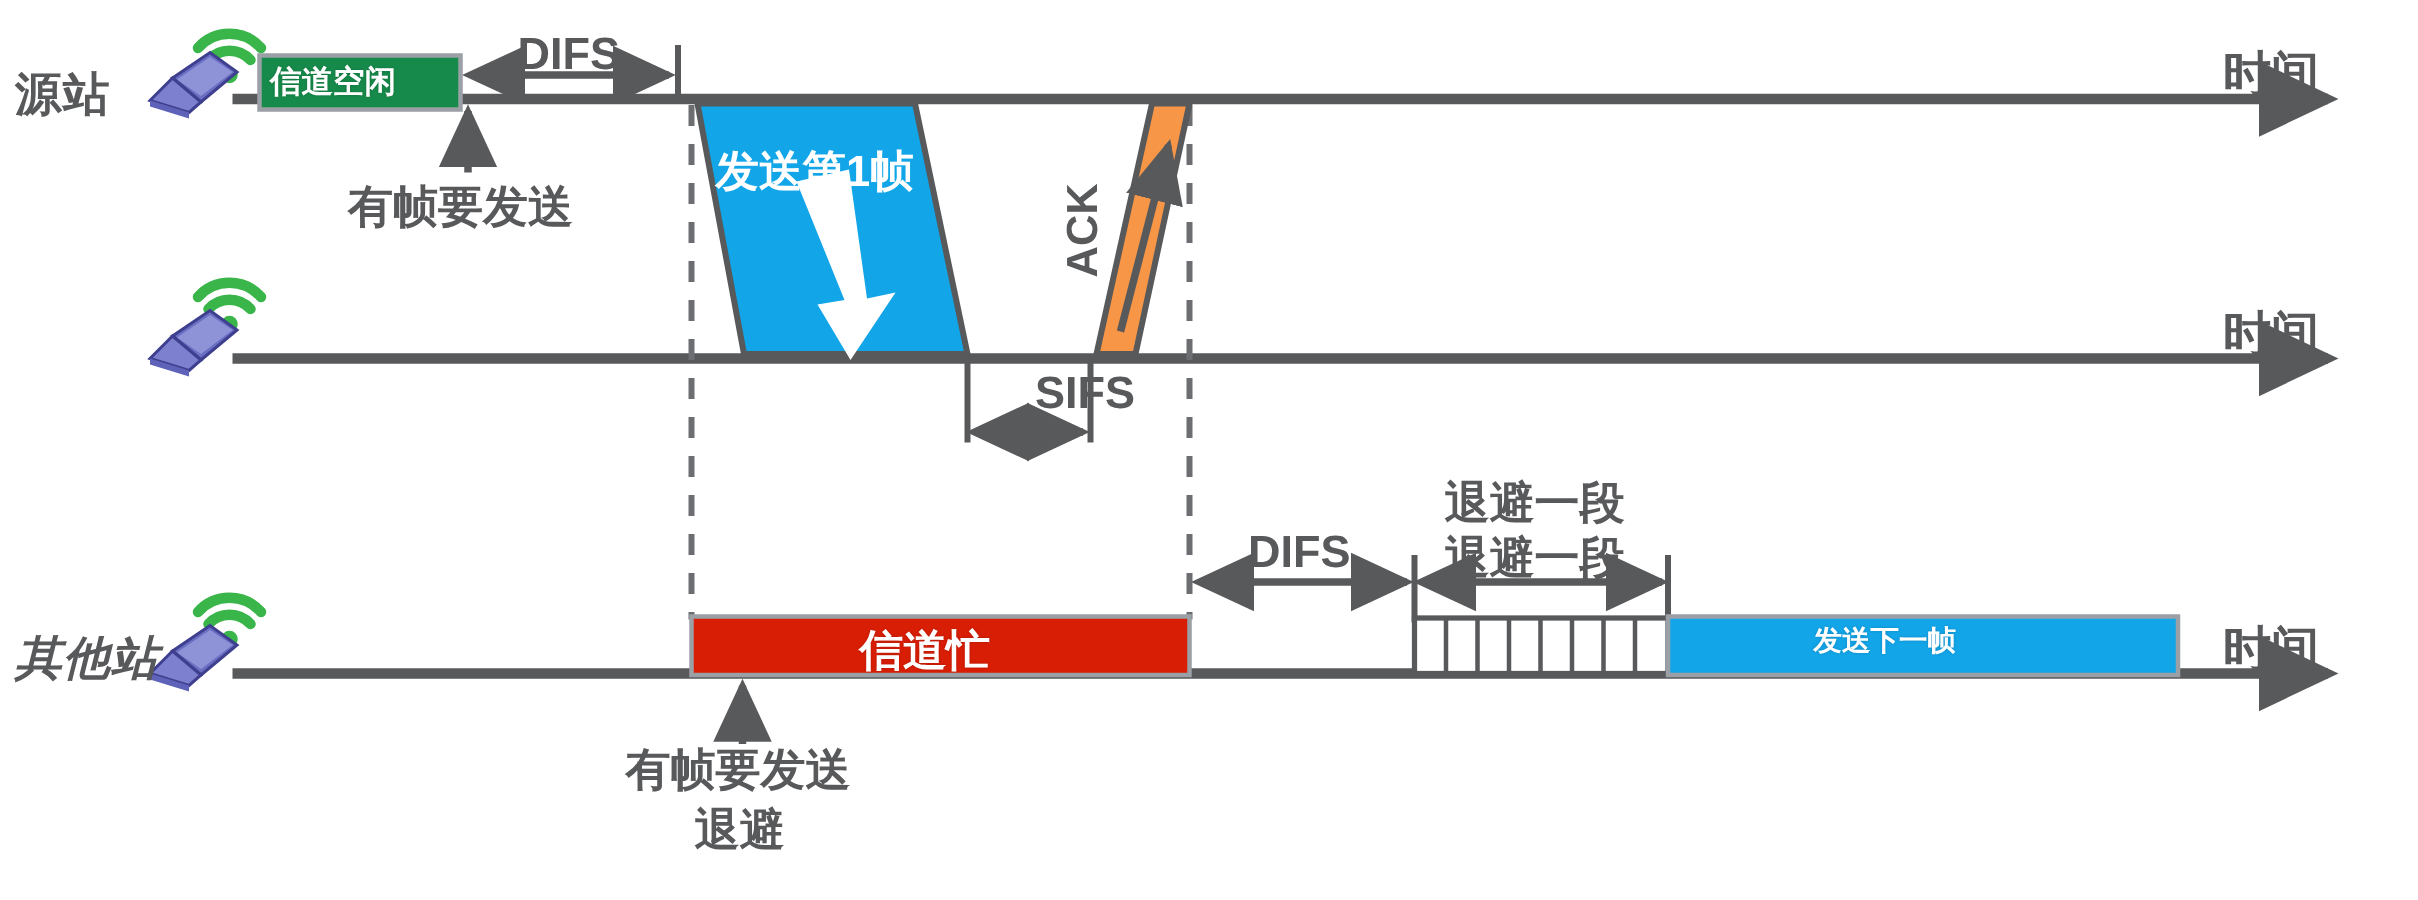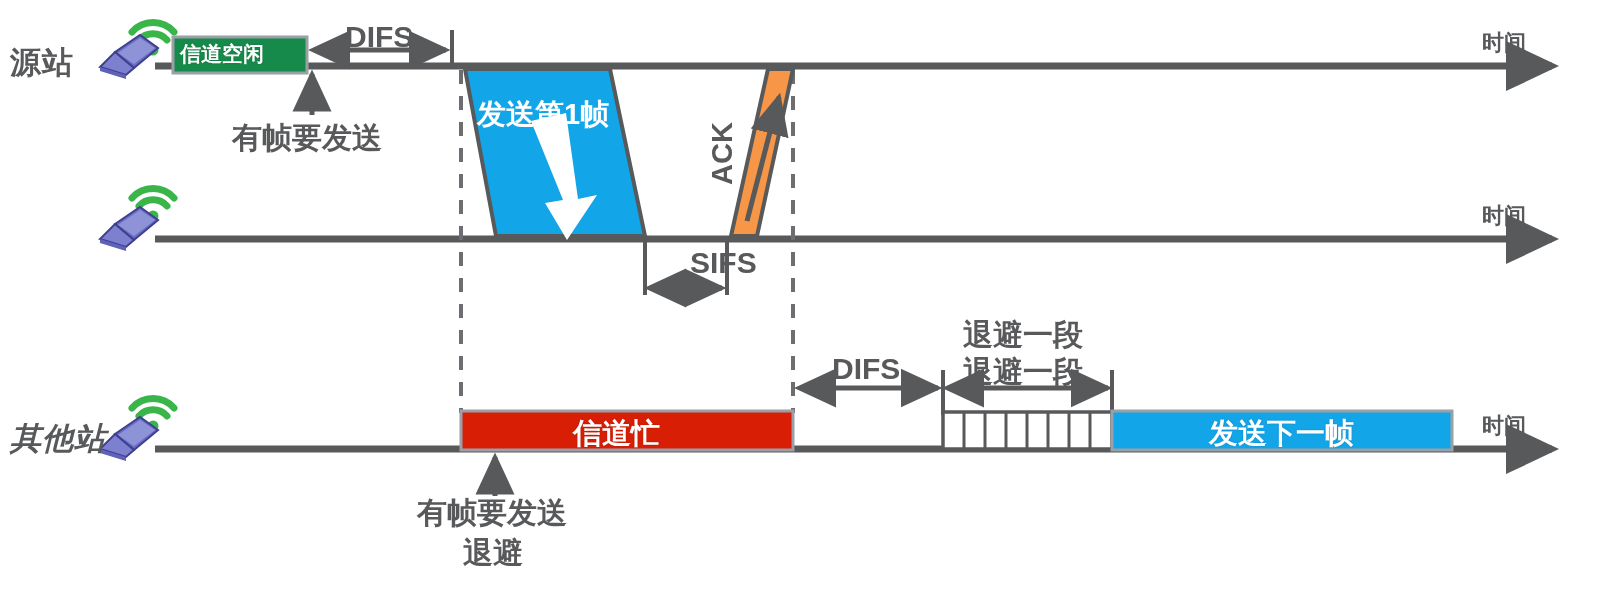--- a/index.html
+++ b/index.html
@@ -8,21 +8,21 @@
     font-family:"Liberation Sans","DejaVu Sans",sans-serif;
     color:#58595b;
   }
   .stage{position:absolute;left:0;top:0;width:1350px;height:600px;}
   svg.layer{position:absolute;left:0;top:0;width:1612px;height:600px;}
   .row-label{
     position:absolute;font-size:31px;font-weight:bold;color:#58595b;
     letter-spacing:1px;white-space:nowrap;
   }
   .time-label{
-    position:absolute;font-size:22px;font-weight:bold;color:#58595b;
+    position:absolute;font-size:32px;font-weight:bold;color:#58595b;
     white-space:nowrap;
   }
   .note{
     position:absolute;font-size:30px;font-weight:bold;color:#58595b;
     white-space:nowrap;text-align:right;
   }
   .ifs-label{
     position:absolute;font-size:30px;font-weight:bold;color:#58595b;
     white-space:nowrap;
   }
@@ -200,21 +200,21 @@
   <div class="time-label" style="left:1482px;top:411px;">时间</div>
 
   <div class="box-label" style="left:180px;top:40px;font-size:21px;">信道空闲</div>
 
   <div class="pgram-text" style="left:477px;top:95px;">发送第1帧</div>
 
   <div class="vlabel" style="left:706px;top:185px;font-size:29px;">ACK</div>
 
   <div class="box-label" style="left:573px;top:414px;font-size:29px;">信道忙</div>
 
-  <div class="box-label" style="left:1209px;top:414px;font-size:29px;">发送下一帧</div>
+  <div class="box-label" style="left:1209px;top:414px;font-size:19px;">发送下一帧</div>
 
   <div class="ifs-label" style="left:345px;top:20px;">DIFS</div>
 
   <div class="ifs-label" style="left:653px;top:246px;margin-left:37px;">SIFS</div>
 
   <div class="ifs-label" style="left:832px;top:352px;">DIFS</div>
 
   <div class="note" style="left:963px;top:315px;">退避一段</div>
   <div class="note" style="left:963px;top:352px;">退避一段</div>
 

